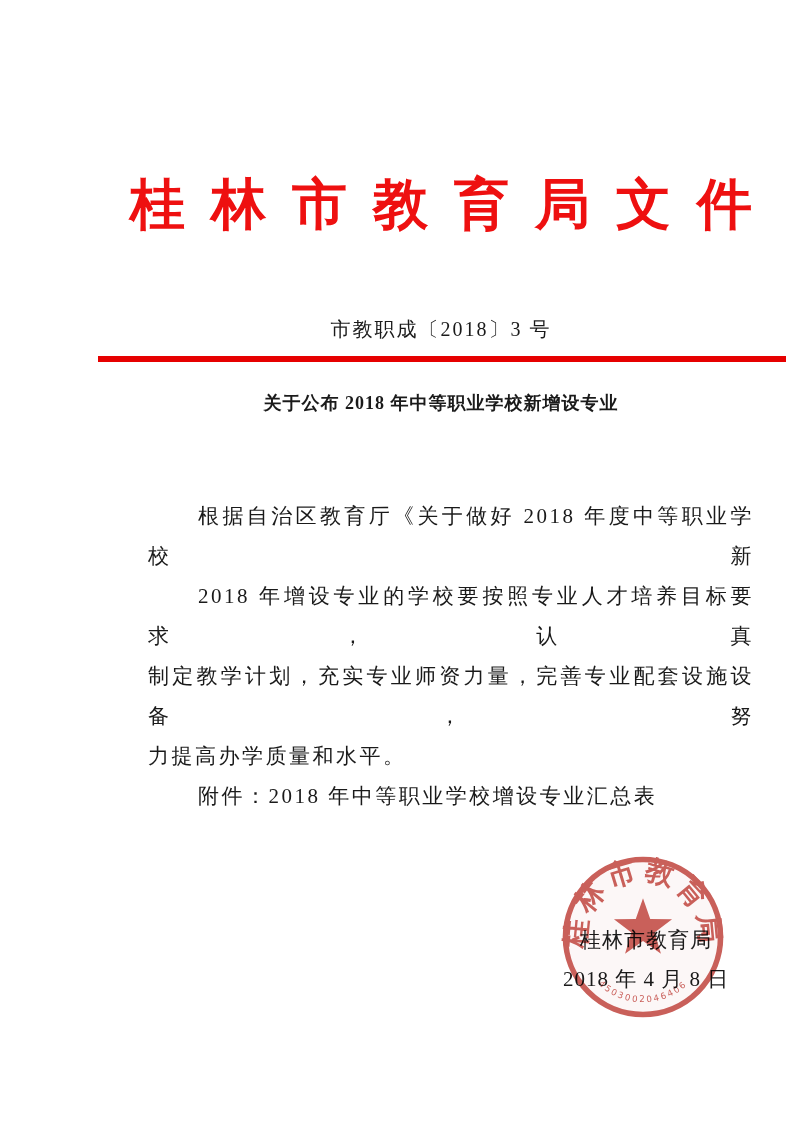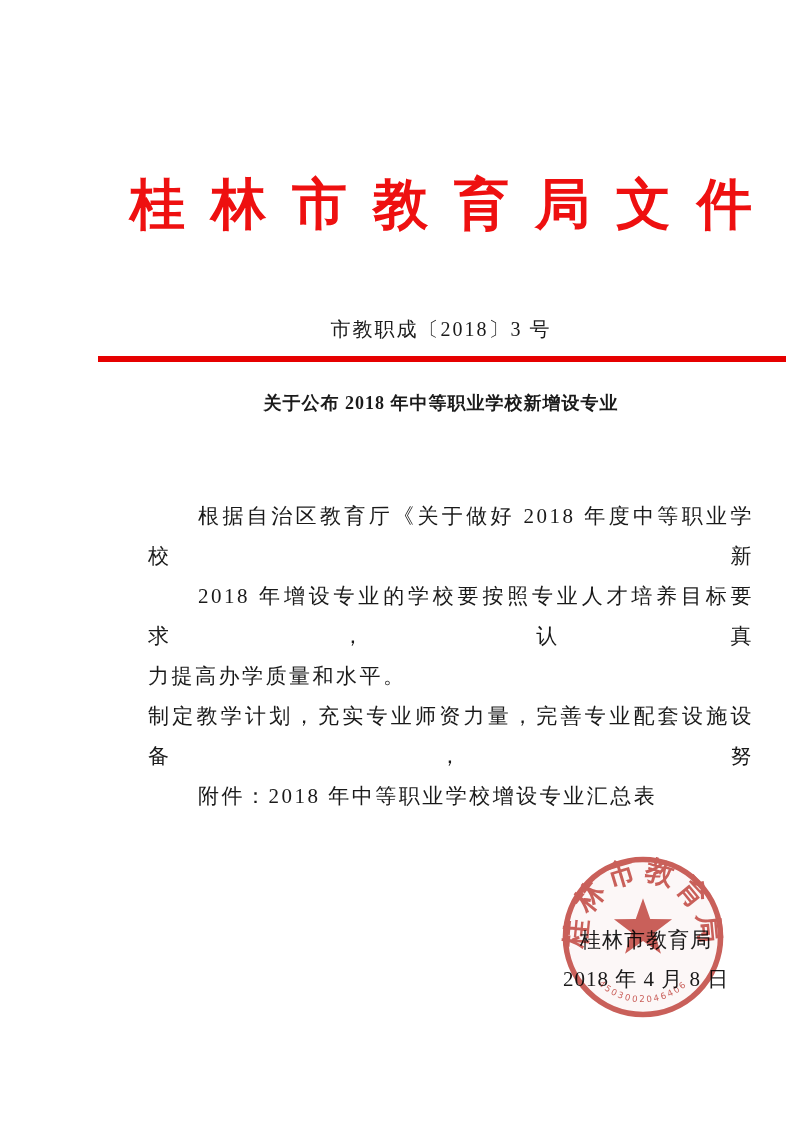--- a/index.html
+++ b/index.html
@@ -89,22 +89,22 @@
 
   <div class="red-line" style="background: rgb(230, 0, 0);"></div>
 
   <div class="centered title-block">
     <div>关于公布 2018 年中等职业学校新增设专业</div>
   </div>
 
   <div class="body-block">
     <div class="bline indent jfull">根据自治区教育厅《关于做好 2018 年度中等职业学校新</div>
     <div class="bline indent jfull">2018 年增设专业的学校要按照专业人才培养目标要求，认真</div>
+    <div class="bline jfull">制定教学计划，充实专业师资力量，完善专业配套设施设备，努</div>
     <div class="bline">力提高办学质量和水平。</div>
-    <div class="bline jfull">制定教学计划，充实专业师资力量，完善专业配套设施设备，努</div>
     <div class="bline indent">附件：2018 年中等职业学校增设专业汇总表</div>
   </div>
 
   <div class="signature-block">
     <div>桂林市教育局</div>
     <div>2018 年 4 月 8 日</div>
   </div>
 
   <svg class="seal" viewBox="0 0 200 200" xmlns="http://www.w3.org/2000/svg">
     <defs>

